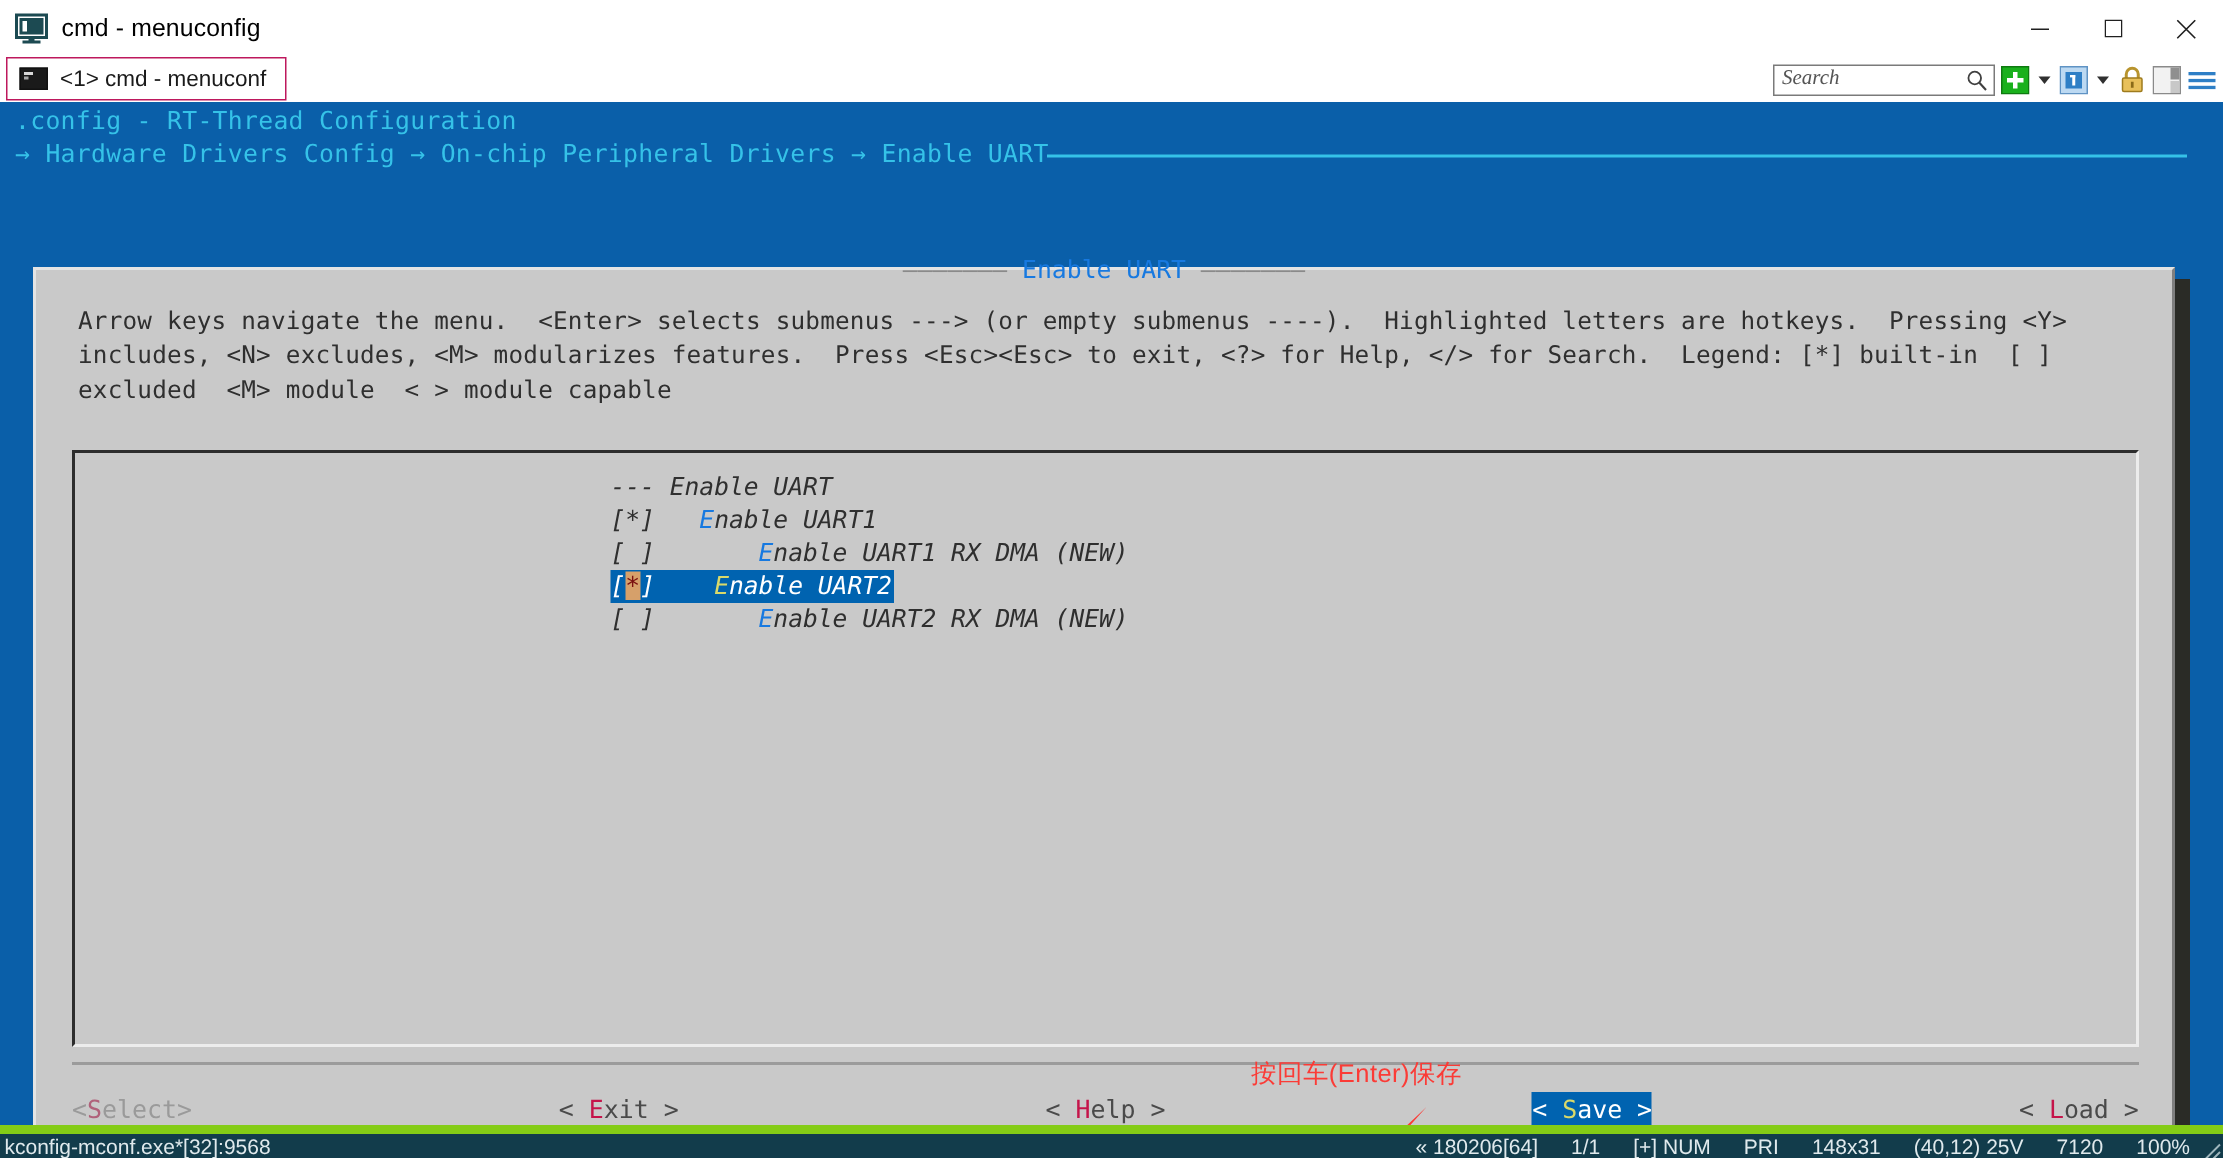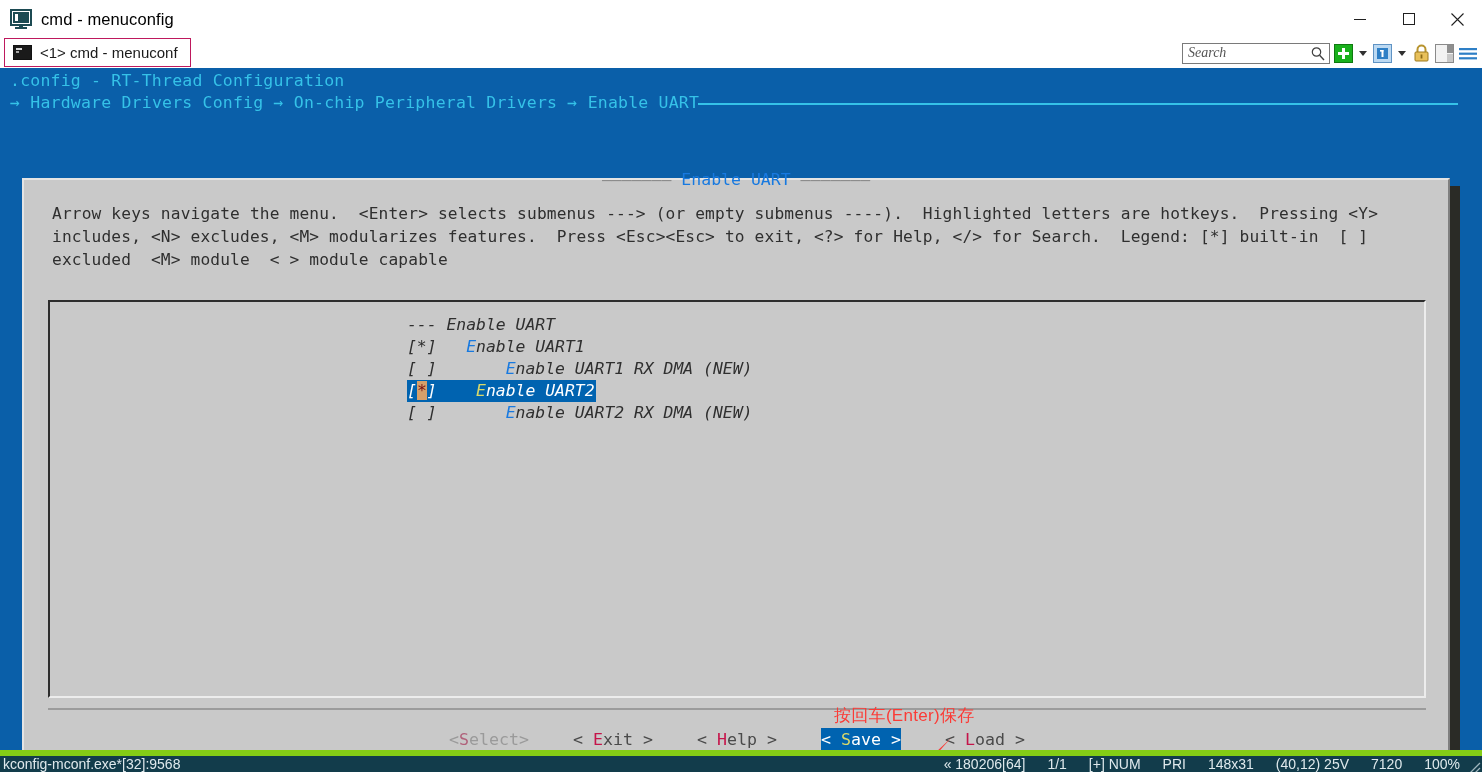--- a/index.html
+++ b/index.html
@@ -247,21 +247,21 @@
     left: 24px; top: 528px;
     width: 1378px; height: 46px;
     border-top: 2px solid #9b9b9b;
     box-sizing: border-box;
   }
   .buttons {
     position: absolute;
     left: 0; top: 18px;
     width: 100%;
     display: flex;
-    justify-content: center;
+    justify-content: space-between;
     gap: 0;
     font-family: "DejaVu Sans Mono", monospace;
     font-size: 16.6px;
     white-space: pre;
   }
   .btn { color: #4a4a4a; padding: 2px 0; }
   .btn .hk { color: #c5144a; }
   .btn.disabled { color: #9a9a9a; }
   .btn.disabled .hk { color: #b0617a; }
   .btn.active {

